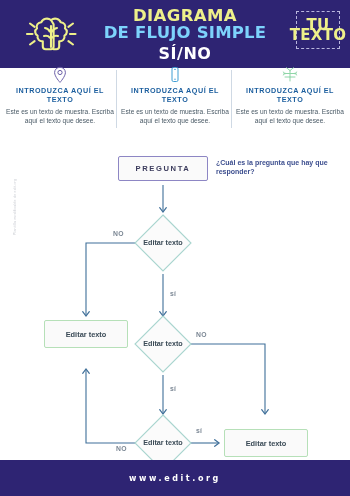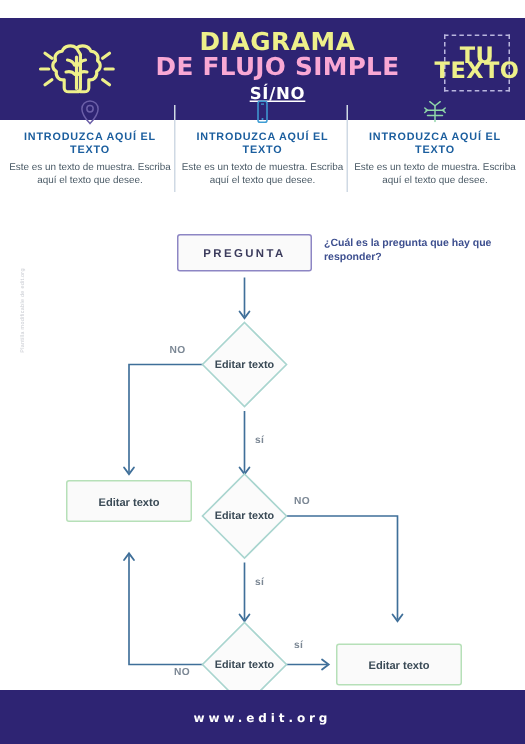--- a/index.html
+++ b/index.html
@@ -7,38 +7,38 @@
     width:350px;height:496px;
     background:#ffffff;
     font-family:"Liberation Sans", sans-serif;
     overflow:hidden;
     position:relative;
   }
   .page{position:relative;width:350px;height:496px;background:#ffffff;overflow:hidden;}
 
   
   .header{
-    position:absolute;left:0;top:12px;width:350px;height:68px;
+    position:absolute;left:0;top:0;width:350px;height:68px;
     background:#2e2473;
   }
   .brain-icon{position:absolute;left:22px;top:12px;width:60px;height:46px;}
   .title-block{
     position:absolute;left:92px;top:8px;width:186px;text-align:center;
   }
   .t-line1{
     color:#eef08a;font-weight:bold;font-size:16.5px;letter-spacing:.4px;
     line-height:16px;font-family:"DejaVu Sans", sans-serif;
   }
   .t-line2{
-    color:#f9a8d4;font-weight:bold;font-size:16.5px;letter-spacing:.2px;
+    color:#7dd3fc;font-weight:bold;font-size:16.5px;letter-spacing:.2px;
     line-height:17px;font-family:"DejaVu Sans", sans-serif;
   }
   .t-sub{
-    color:#ffffff;font-weight:bold;font-size:11px;letter-spacing:.5px;
-    margin-top:3px;font-family:"DejaVu Sans", sans-serif;text-decoration:underline;
+    color:#ffffff;font-weight:bold;font-size:16px;letter-spacing:.5px;
+    margin-top:3px;font-family:"DejaVu Sans", sans-serif;
   }
   .logo-box{
     position:absolute;left:296px;top:11px;width:42px;height:36px;
     border:1.5px dashed #b9b6de;
     display:flex;align-items:center;justify-content:center;
     color:#eef08a;font-weight:bold;font-size:15px;line-height:10px;
     text-align:center;letter-spacing:.3px;
     font-family:"DejaVu Sans", sans-serif;
   }
 

